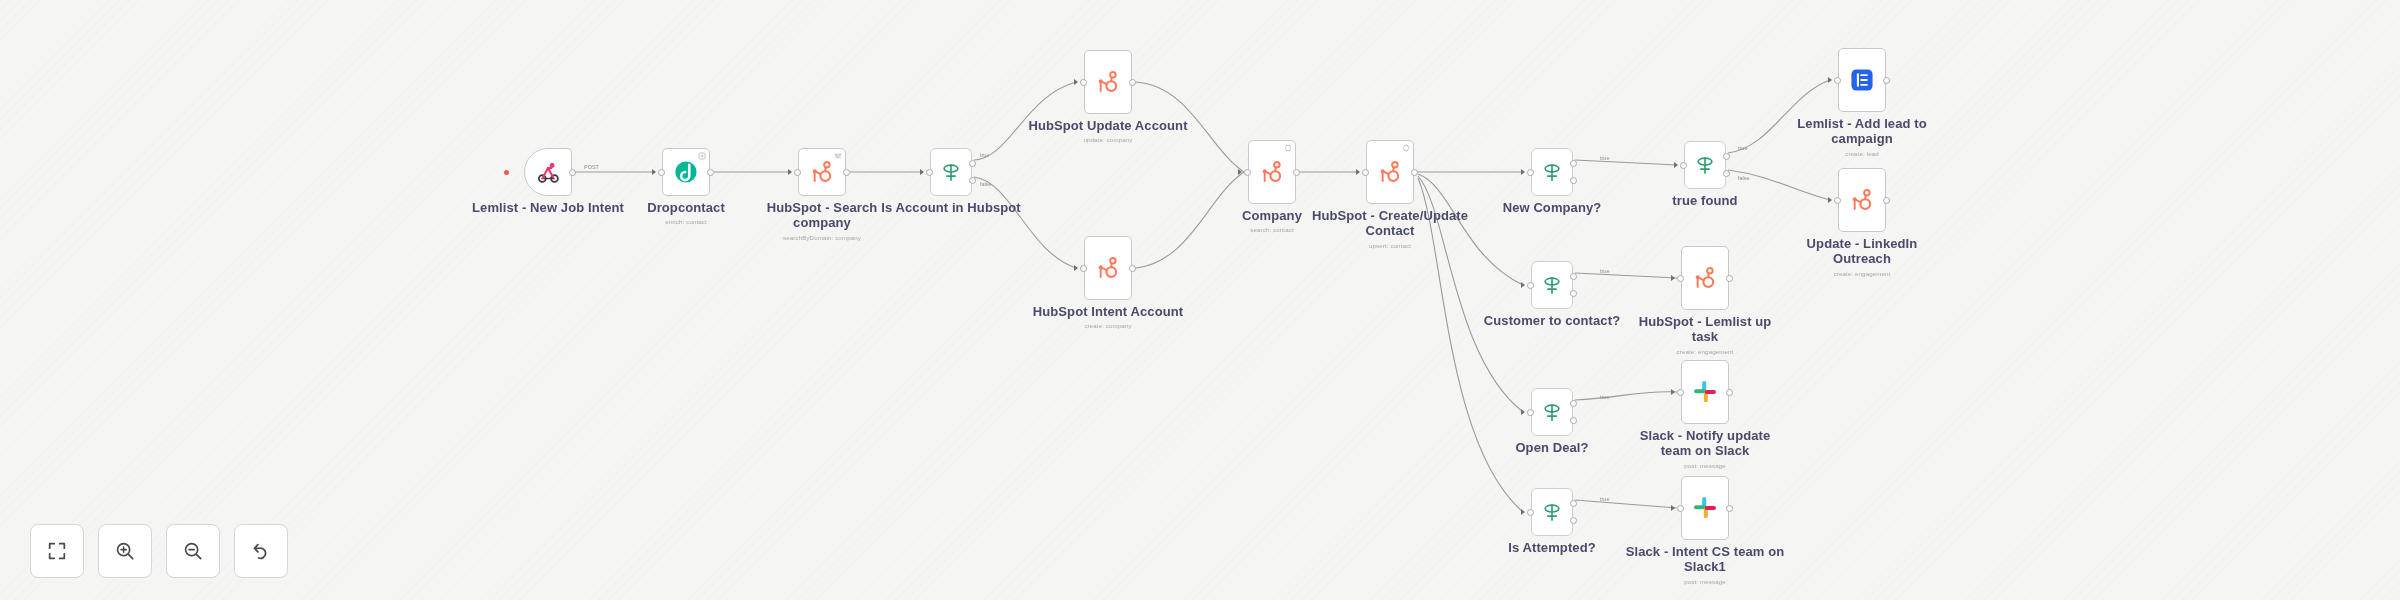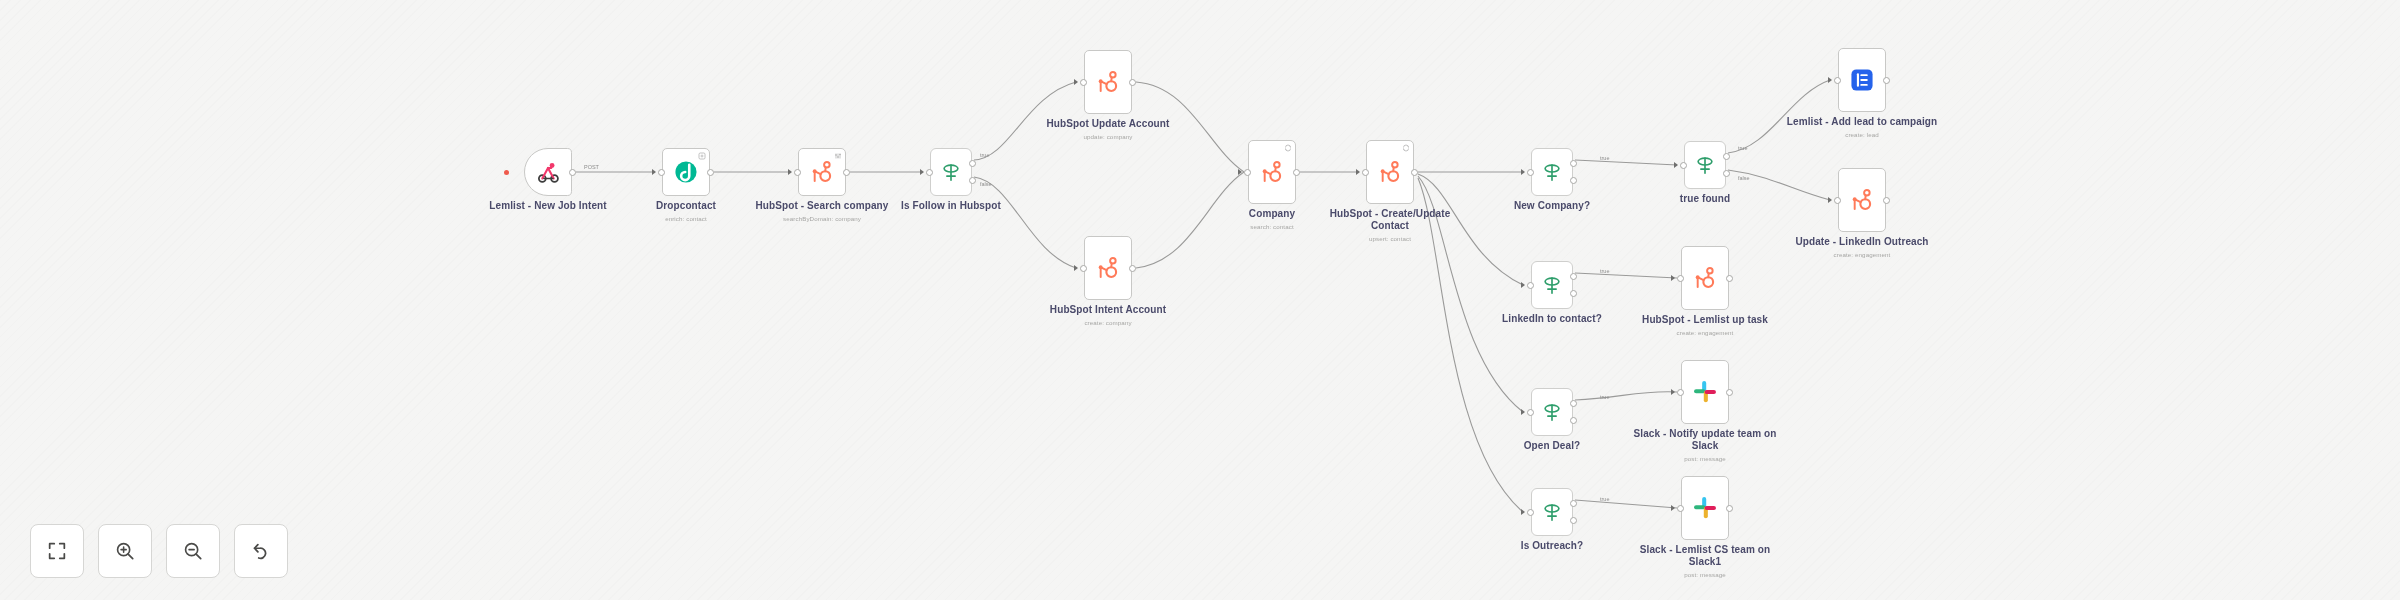--- a/index.html
+++ b/index.html
@@ -127,21 +127,21 @@
     left: -80px;
     top: 28px;
     width: 160px;
     text-align: center;
     line-height: 1.18;
     pointer-events: none;
   }
   .node.tall .node-label { top: 36px; }
   .node-title {
     display: block;
-    font-size: 10px;
+    font-size: 13px;
     font-weight: 700;
     color: #4a4a6a;
     letter-spacing: 0.1px;
   }
   .node-sub {
     display: block;
     margin-top: 3px;
     font-size: 6.2px;
     color: #a6a6a4;
     letter-spacing: 0.1px;
@@ -311,21 +311,21 @@
       <svg class="node-icon" viewBox="0 0 32 32">
         <ellipse cx="16" cy="11" rx="10" ry="5" fill="none" stroke="#2e9e6b" stroke-width="2.4"></ellipse>
         <path d="M16 6 L16 28" stroke="#2e9e6b" stroke-width="2.4" stroke-linecap="round"></path>
         <path d="M10 22 L22 22" stroke="#2e9e6b" stroke-width="2.4" stroke-linecap="round"></path>
       </svg>
     </div>
     <span class="port in"></span>
     <span class="port out t"></span>
     <span class="port out f"></span>
     <div class="node-label">
-      <span class="node-title">Is Follow in Hubspot</span>
+      <span class="node-title">Is Account in Hubspot</span>
       <span class="node-sub"></span>
     </div>
   </div>
 
   <div class="node tall" style="left:1108px; top:82px;">
     <span class="arrow-head"></span>
     <div class="node-box">
       <svg class="node-icon" viewBox="0 0 32 32">
         <circle cx="22" cy="7" r="3.4" fill="none" stroke="#ff7a59" stroke-width="2.4"></circle>
         <circle cx="20" cy="21" r="6" fill="none" stroke="#ff7a59" stroke-width="2.6"></circle>
@@ -494,21 +494,21 @@
       <svg class="node-icon" viewBox="0 0 32 32">
         <ellipse cx="16" cy="11" rx="10" ry="5" fill="none" stroke="#2e9e6b" stroke-width="2.4"></ellipse>
         <path d="M16 6 L16 28" stroke="#2e9e6b" stroke-width="2.4" stroke-linecap="round"></path>
         <path d="M10 22 L22 22" stroke="#2e9e6b" stroke-width="2.4" stroke-linecap="round"></path>
       </svg>
     </div>
     <span class="port in"></span>
     <span class="port out t"></span>
     <span class="port out f"></span>
     <div class="node-label">
-      <span class="node-title">LinkedIn to contact?</span>
+      <span class="node-title">Customer to contact?</span>
       <span class="node-sub"></span>
     </div>
   </div>
 
   <div class="node tall" style="left:1705px; top:278px;">
     <span class="arrow-head"></span>
     <div class="node-box">
       <svg class="node-icon" viewBox="0 0 32 32">
         <circle cx="22" cy="7" r="3.4" fill="none" stroke="#ff7a59" stroke-width="2.4"></circle>
         <circle cx="20" cy="21" r="6" fill="none" stroke="#ff7a59" stroke-width="2.6"></circle>
@@ -568,39 +568,39 @@
       <svg class="node-icon" viewBox="0 0 32 32">
         <ellipse cx="16" cy="11" rx="10" ry="5" fill="none" stroke="#2e9e6b" stroke-width="2.4"></ellipse>
         <path d="M16 6 L16 28" stroke="#2e9e6b" stroke-width="2.4" stroke-linecap="round"></path>
         <path d="M10 22 L22 22" stroke="#2e9e6b" stroke-width="2.4" stroke-linecap="round"></path>
       </svg>
     </div>
     <span class="port in"></span>
     <span class="port out t"></span>
     <span class="port out f"></span>
     <div class="node-label">
-      <span class="node-title">Is Outreach?</span>
+      <span class="node-title">Is Attempted?</span>
       <span class="node-sub"></span>
     </div>
   </div>
 
   <div class="node tall" style="left:1705px; top:508px;">
     <span class="arrow-head"></span>
     <div class="node-box">
       <svg class="node-icon" viewBox="0 0 32 32">
         <rect x="12.5" y="2.5" width="5" height="14" rx="2.5" fill="#36c5f0"></rect>
         <rect x="2.5" y="12.5" width="14" height="5" rx="2.5" fill="#2eb67d"></rect>
         <rect x="14.5" y="14.5" width="5" height="14" rx="2.5" fill="#ecb22e"></rect>
         <rect x="15.5" y="13.5" width="14" height="5" rx="2.5" fill="#e01e5a"></rect>
       </svg>
     </div>
     <span class="port in"></span>
     <span class="port out"></span>
     <div class="node-label">
-      <span class="node-title">Slack - Lemlist CS team on Slack1</span>
+      <span class="node-title">Slack - Intent CS team on Slack1</span>
       <span class="node-sub">post: message</span>
     </div>
   </div>
 
   <div id="toolbar">
     <div class="tool-btn" title="Fit view">
       <svg viewBox="0 0 24 24">
         <path d="M4 9 L4 4 L9 4 M15 4 L20 4 L20 9 M20 15 L20 20 L15 20 M9 20 L4 20 L4 15" fill="none" stroke="#4a4a48" stroke-width="1.9" stroke-linecap="round" stroke-linejoin="round"></path>
       </svg>
     </div>

